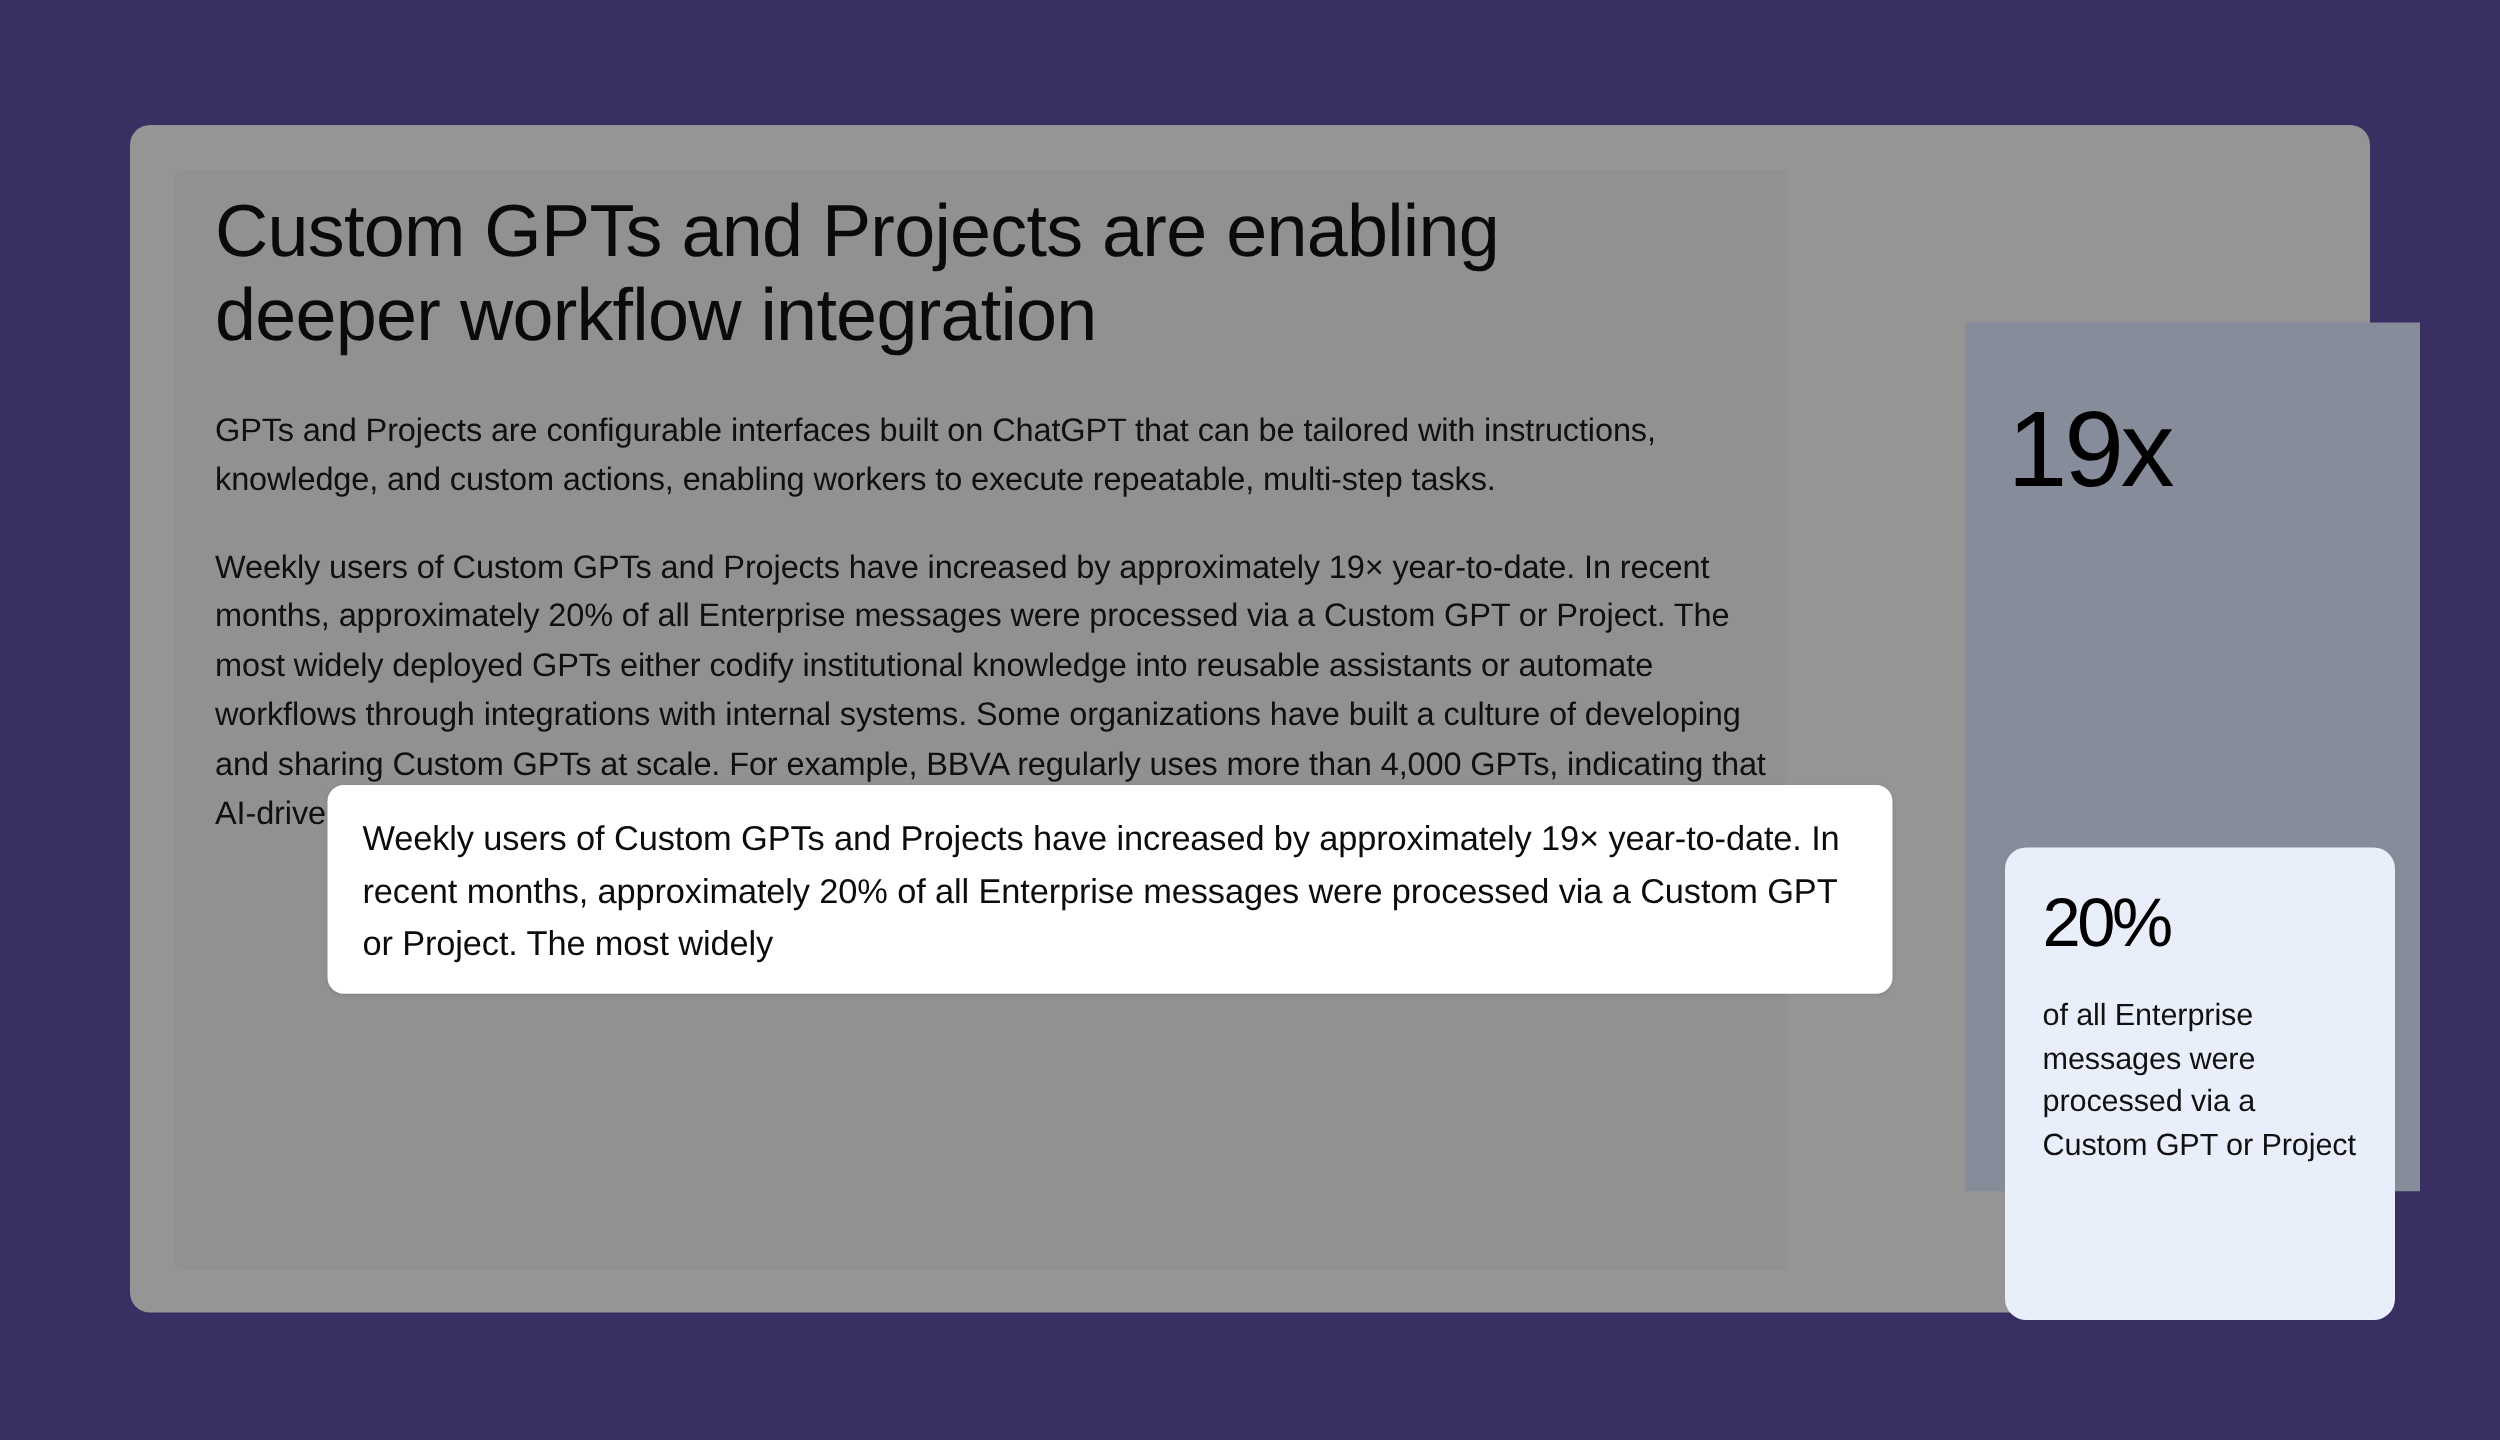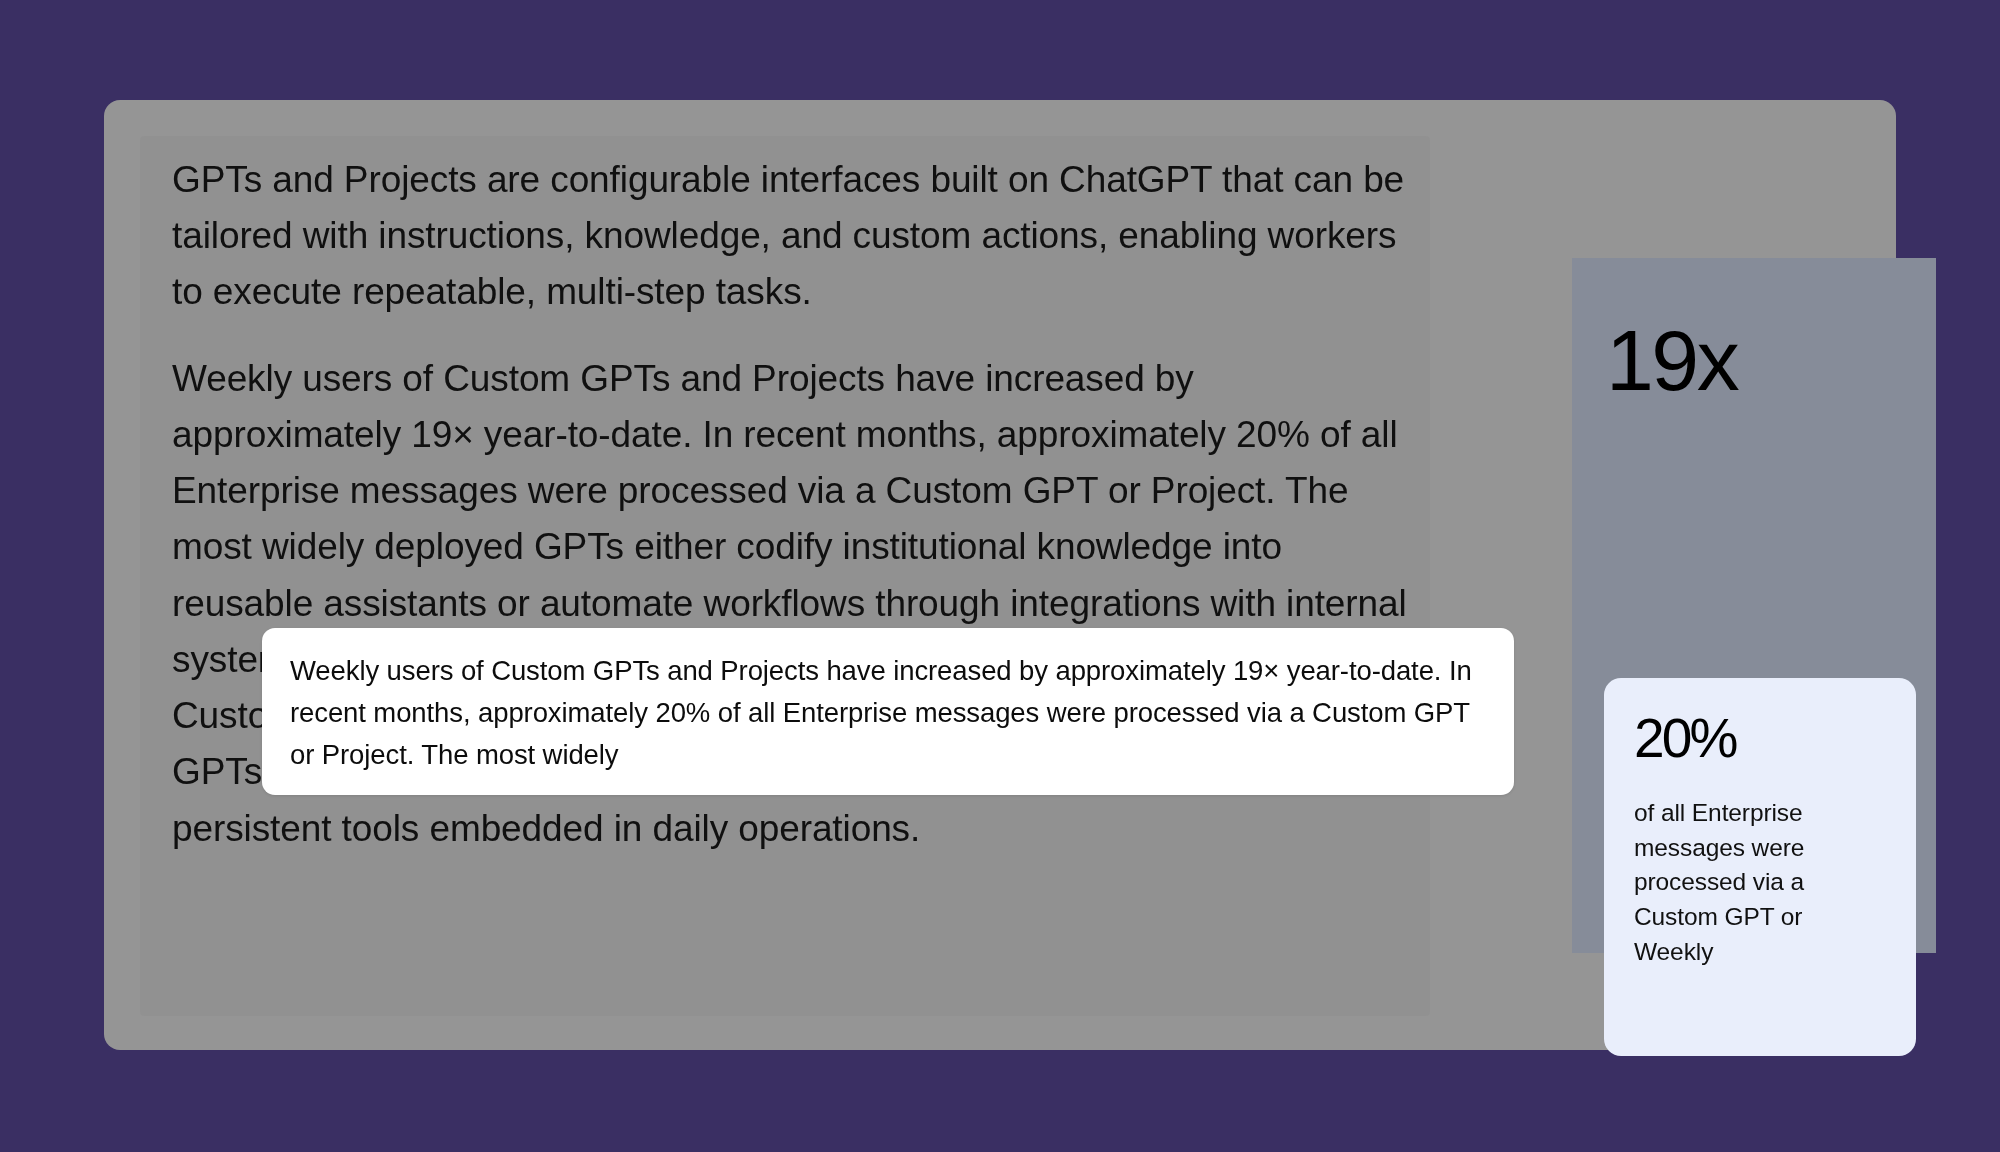--- a/index.html
+++ b/index.html
@@ -59,21 +59,21 @@
     line-height: 1.14;
     font-weight: 400;
     letter-spacing: -0.6px;
     color: #0a0a0a;
     margin-bottom: 38px;
     max-width: 1080px;
   }
 
   
   .body-copy {
-    font-size: 37px;
+    font-size: 26px;
     line-height: 1.52;
     color: #101010;
     letter-spacing: -0.1px;
     max-width: 1250px;
   }
 
   .body-copy p { margin: 0; }
   .intro-para { margin-bottom: 30px !important; }
 
   
@@ -148,38 +148,39 @@
 </style>
 </head>
 <body>
 
 <div class="slide-card">
 
   <div class="content-panel"></div>
 
   <div class="content-col">
 
+    <h1 class="headline">Custom GPTs and Projects are enabling deeper workflow integration</h1>
 
     <div class="body-copy">
       <p class="intro-para">GPTs and Projects are configurable interfaces built on ChatGPT that can be tailored with instructions, knowledge, and custom actions, enabling workers to execute repeatable, multi-step tasks.</p>
       <p>Weekly users of Custom GPTs and Projects have increased by approximately 19× year-to-date. In recent months, approximately 20% of all Enterprise messages were processed via a Custom GPT or Project. The most widely deployed GPTs either codify institutional knowledge into reusable assistants or automate workflows through integrations with internal systems. Some organizations have built a culture of developing and sharing Custom GPTs at scale. For example, BBVA regularly uses more than 4,000 GPTs, indicating that AI-driven workflows are increasingly implemented as persistent tools embedded in daily operations.</p>
     </div>
 
   </div>
 
   <div class="callout">
     <div class="callout-text">Weekly users of Custom GPTs and Projects have increased by approximately 19× year-to-date. In recent months, approximately 20% of all Enterprise messages were processed via a Custom GPT or Project. The most widely</div>
   </div>
 
   <div class="stats-rail">
 
     <div class="stat-block">
       <div class="stat-number">19x</div>
     </div>
 
     <div class="stat-card">
       <div class="stat-number">20%</div>
-      <div class="stat-label">of all Enterprise messages were processed via a Custom GPT or Weekly</div>
+      <div class="stat-label">of all Enterprise messages were processed via a Custom GPT or Project</div>
     </div>
 
   </div>
 
 </div>
 
 </body></html>

